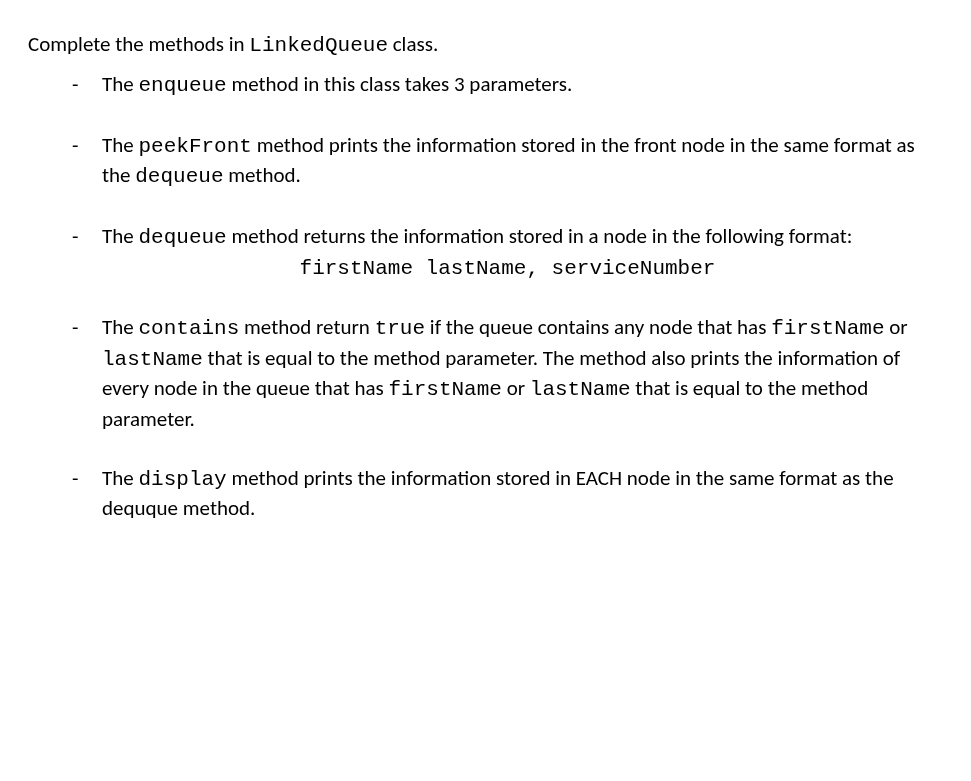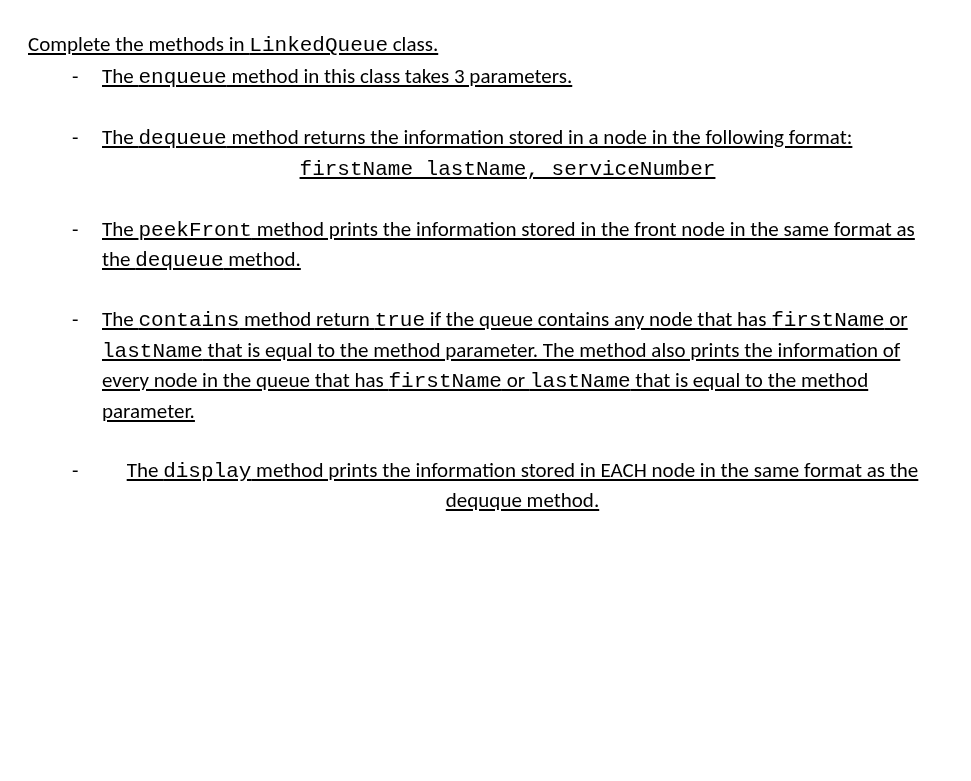--- a/index.html
+++ b/index.html
@@ -10,76 +10,73 @@
       margin: 0;
       padding: 30px 28px 30px 28px;
       width: 971px;
       box-sizing: border-box;
       line-height: 1.4;
     }
     .code {
       font-family: "Courier New", Courier, monospace;
     }
     .intro {
-      margin-bottom: 2px;
-      text-decoration: underline;
+      margin-bottom: 10px;
     }
     ul.bullets {
       list-style: none;
       padding: 0;
       margin: 0 0 0 44px;
     }
     ul.bullets > li {
       position: relative;
       padding-left: 30px;
       margin-bottom: 30px;
-      text-decoration: underline;
     }
     ul.bullets > li.first {
       margin-bottom: 30px;
     }
     ul.bullets > li::before {
       content: "-";
       position: absolute;
       left: 0;
       top: 0;
     }
     .format-line {
       text-align: center;
       font-family: "Courier New", Courier, monospace;
       margin-top: 2px;
       margin-left: -30px;
     }
     .tight {
       margin-bottom: 0;
-      text-align: center;
     }
   </style>
 </head>
 <body>
 
 <div class="intro">
   <span>Complete the methods in </span><span class="code">LinkedQueue</span><span> class.</span>
 </div>
 
 <ul class="bullets">
 
   <li class="first">
     <span>The </span><span class="code">enqueue</span><span> method in this class takes 3 parameters.</span>
   </li>
 
   <li>
+    <span>The </span><span class="code">peekFront</span><span> method prints the information stored in the front node in the same format as the </span><span class="code">dequeue</span><span> method.</span>
+  </li>
+
+  <li>
     <div>
       <span>The </span><span class="code">dequeue</span><span> method returns the information stored in a node in the following format:</span>
     </div>
     <div class="format-line">firstName lastName, serviceNumber</div>
-  </li>
-
-  <li>
-    <span>The </span><span class="code">peekFront</span><span> method prints the information stored in the front node in the same format as the </span><span class="code">dequeue</span><span> method.</span>
   </li>
 
   <li>
     <div>
       <span>The </span><span class="code">contains</span><span> method return </span><span class="code">true</span><span> if the queue contains any node that has </span><span class="code">firstName</span><span> or </span><span class="code">lastName</span><span> that is equal to the method parameter. The method also prints the information of every node in the queue that has </span><span class="code">firstName</span><span> or </span><span class="code">lastName</span><span> that is equal to the method parameter.</span>
     </div>
   </li>
 
   <li class="tight">
     <span>The </span><span class="code">display</span><span> method prints the information stored in EACH node in the same format as the dequque method.</span>

